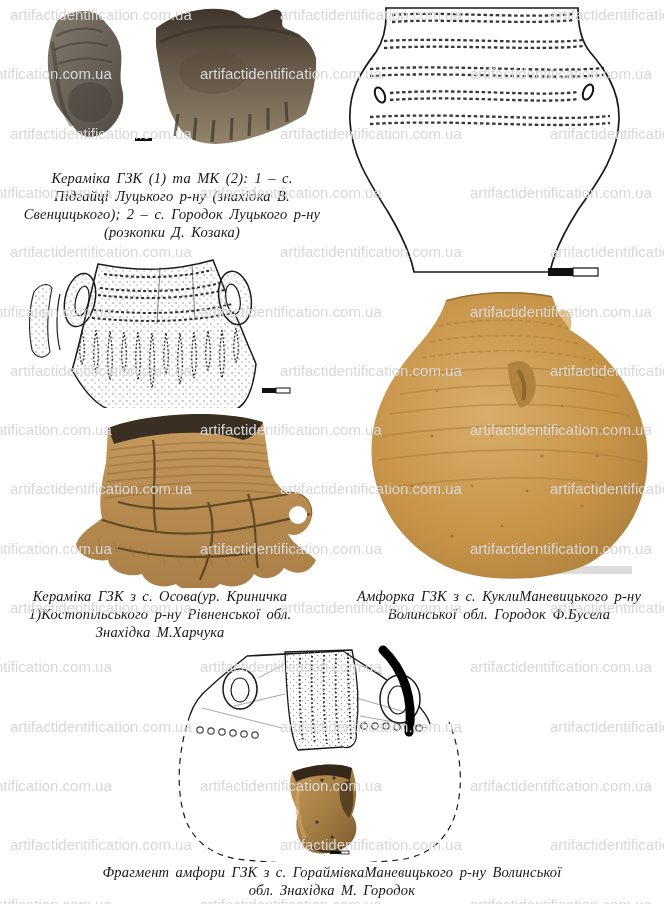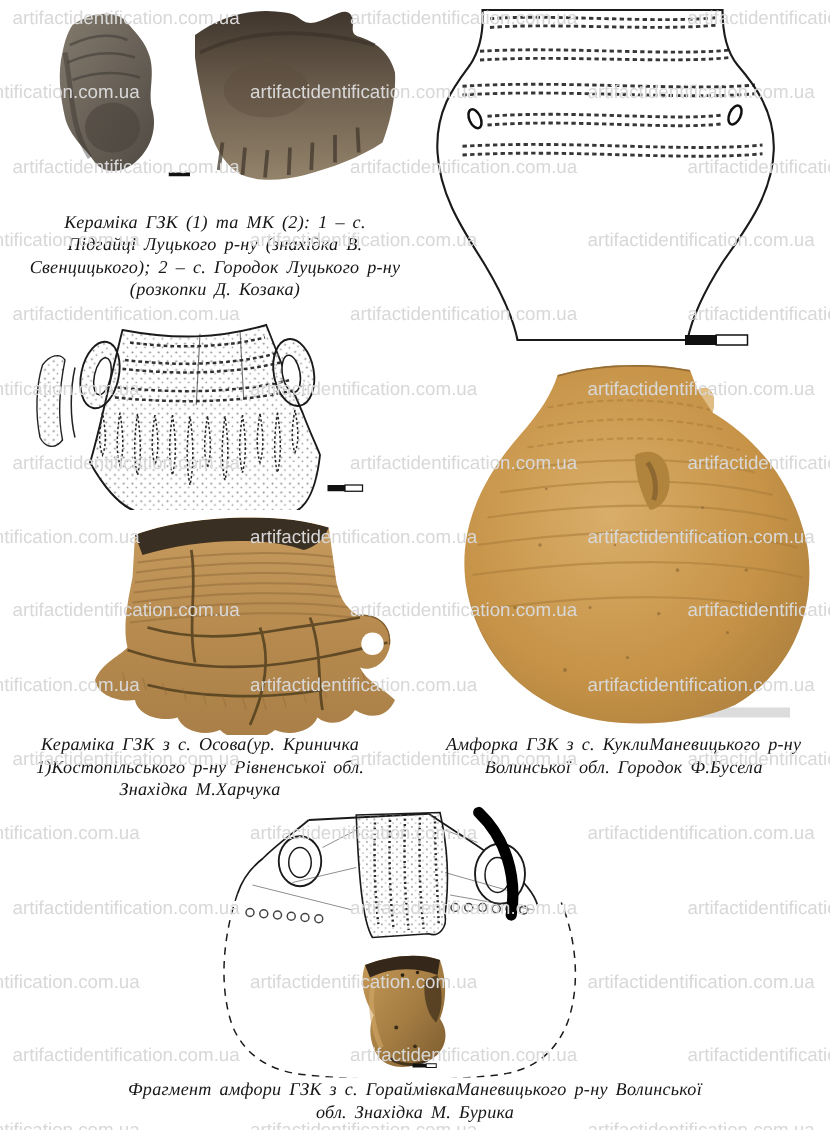--- a/index.html
+++ b/index.html
@@ -285,21 +285,21 @@
           <circle cx="160" cy="195" r="1.5" fill="#3a2c18"></circle>
         <path d="M140,205 C150,211 162,211 170,206" stroke="#241a0e" stroke-width="2.5" fill="none" opacity=".7"></path>
       </g>
       <g>
         <rect x="158" y="209" width="11" height="3" fill="#111"></rect>
         <rect x="169" y="209" width="8" height="3" fill="#fff" stroke="#111" stroke-width=".8"></rect>
       </g>
     </svg>
   </div>
 
-  <div class="caption" style="left:90px;top:864px;width:484px">Фрагмент амфори ГЗК з с. ГораймівкаМаневицького р-ну Волинської обл. Знахідка М. Бурика</div>
+  <div class="caption" style="left:90px;top:864px;width:484px">Фрагмент амфори ГЗК з с. ГораймівкаМаневицького р-ну Волинської обл. Знахідка М. Городок</div>
 
   <div class="wm-layer">
       <span class="wm" style="left: 10px; top: 6px; color: rgb(216, 216, 216);">artifactidentification.com.ua</span>
       <span class="wm" style="left: 280px; top: 6px; color: rgb(216, 216, 216);">artifactidentification.com.ua</span>
       <span class="wm" style="left: 550px; top: 6px; color: rgb(216, 216, 216);">artifactidentification.com.ua</span>
       <span class="wm" style="left: -70px; top: 65.3px; color: rgb(216, 216, 216);">artifactidentification.com.ua</span>
       <span class="wm" style="left: 200px; top: 65.3px; color: rgb(216, 216, 216);">artifactidentification.com.ua</span>
       <span class="wm" style="left: 470px; top: 65.3px; color: rgb(216, 216, 216);">artifactidentification.com.ua</span>
       <span class="wm" style="left: 10px; top: 124.6px; color: rgb(216, 216, 216);">artifactidentification.com.ua</span>
       <span class="wm" style="left: 280px; top: 124.6px; color: rgb(216, 216, 216);">artifactidentification.com.ua</span>

